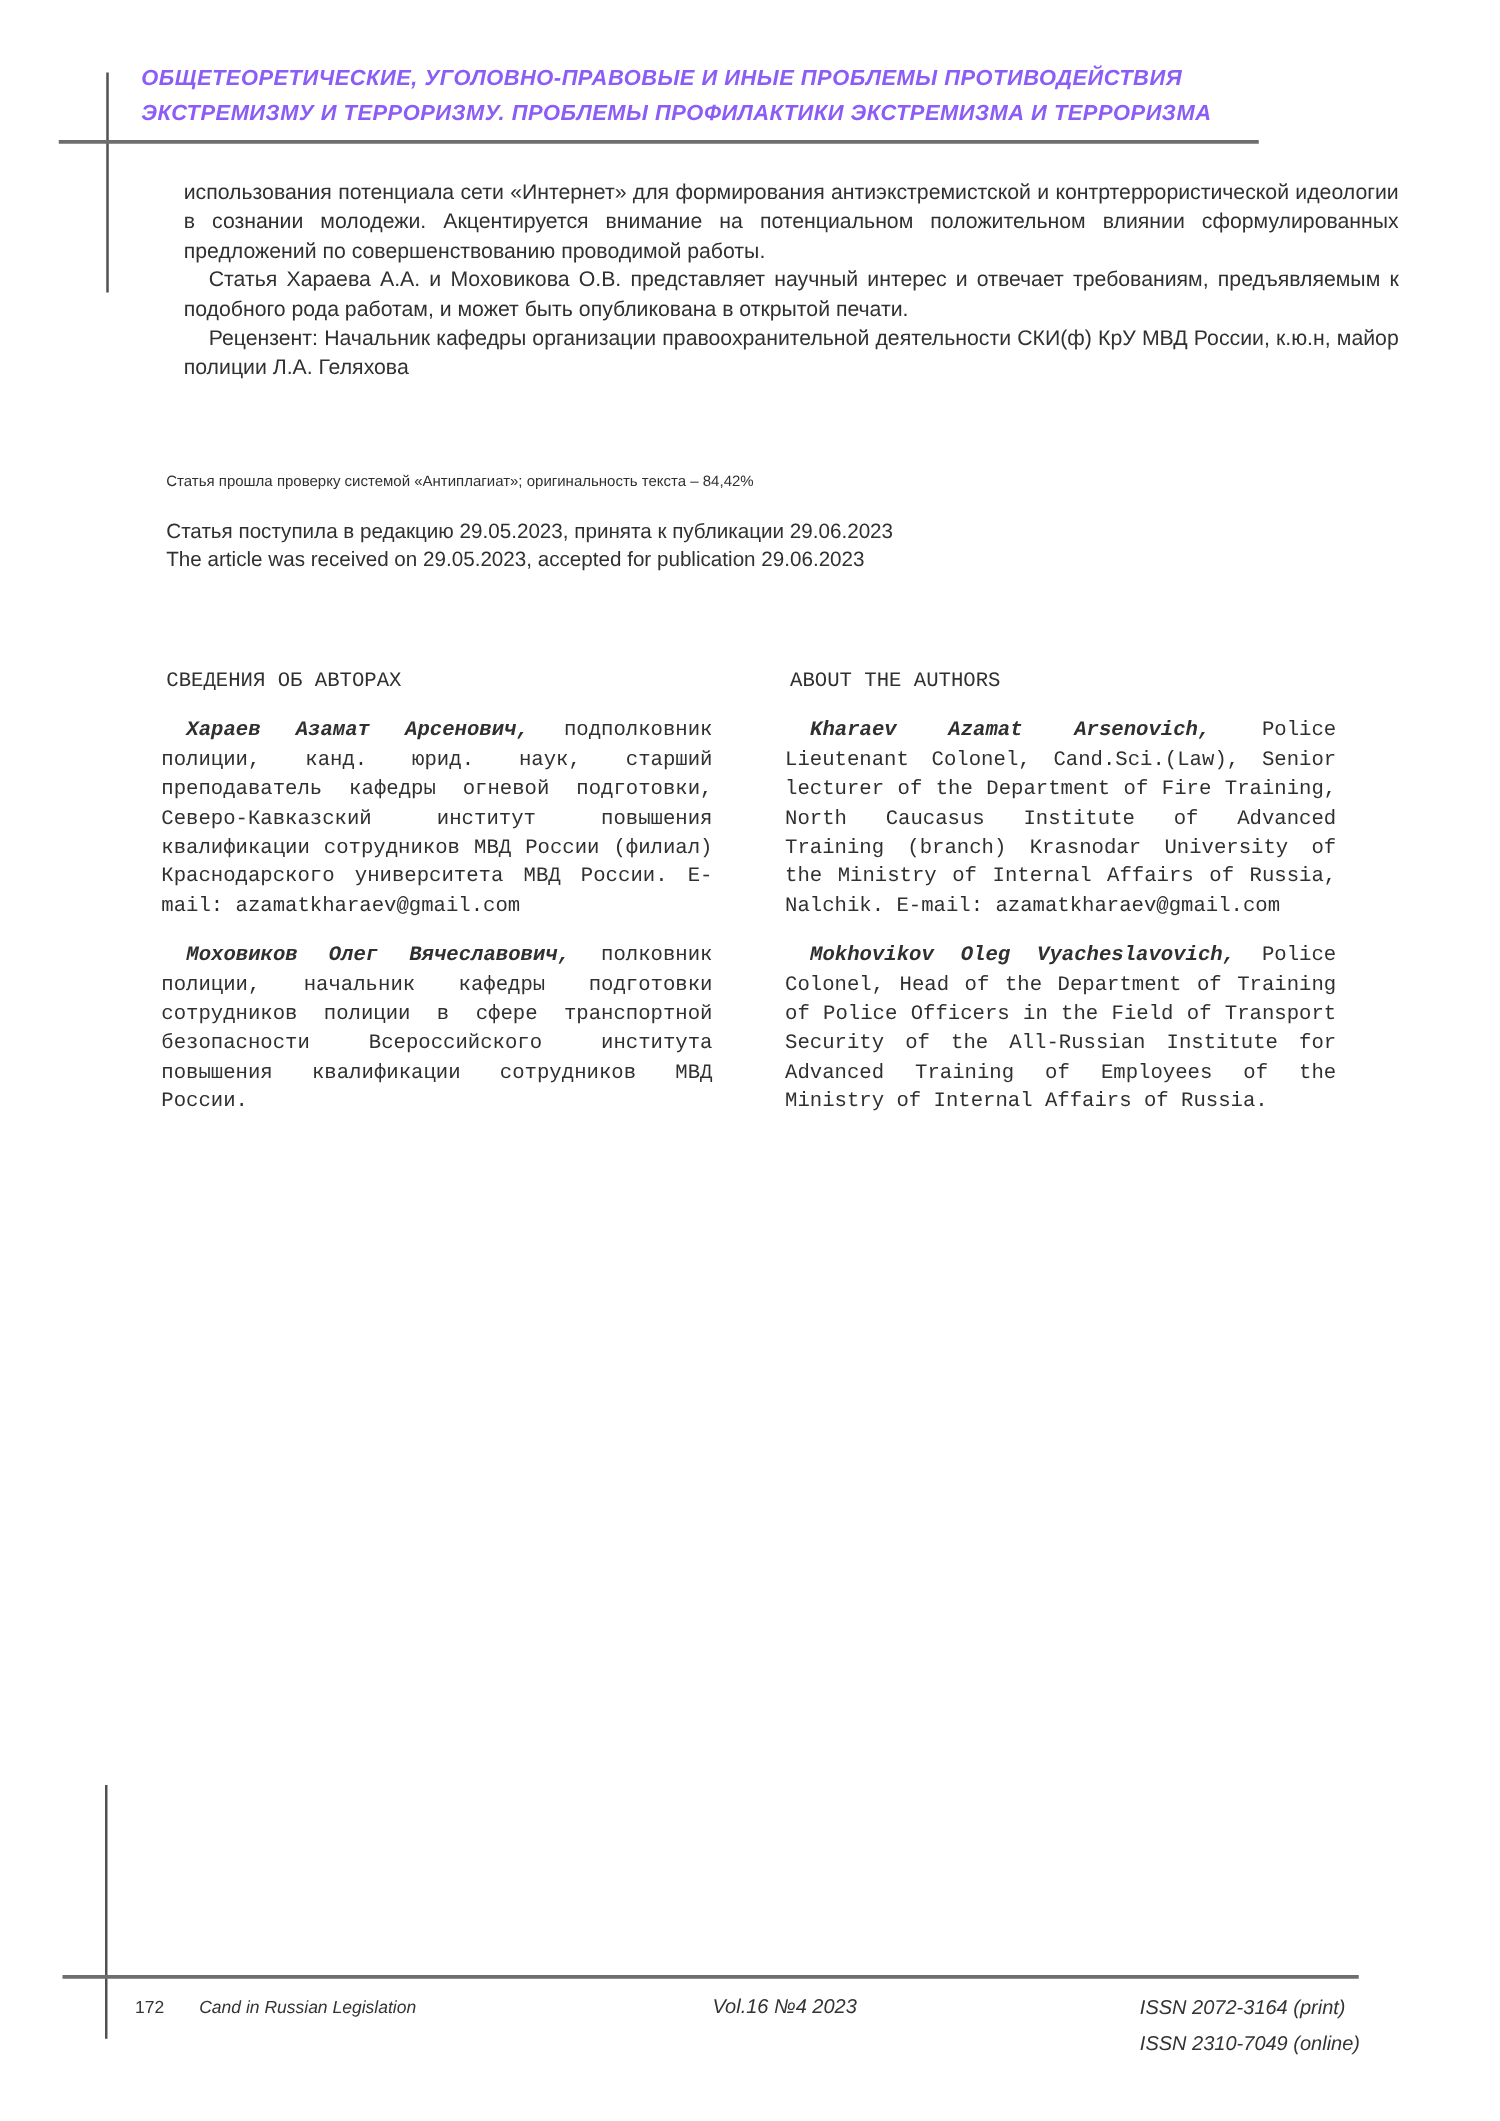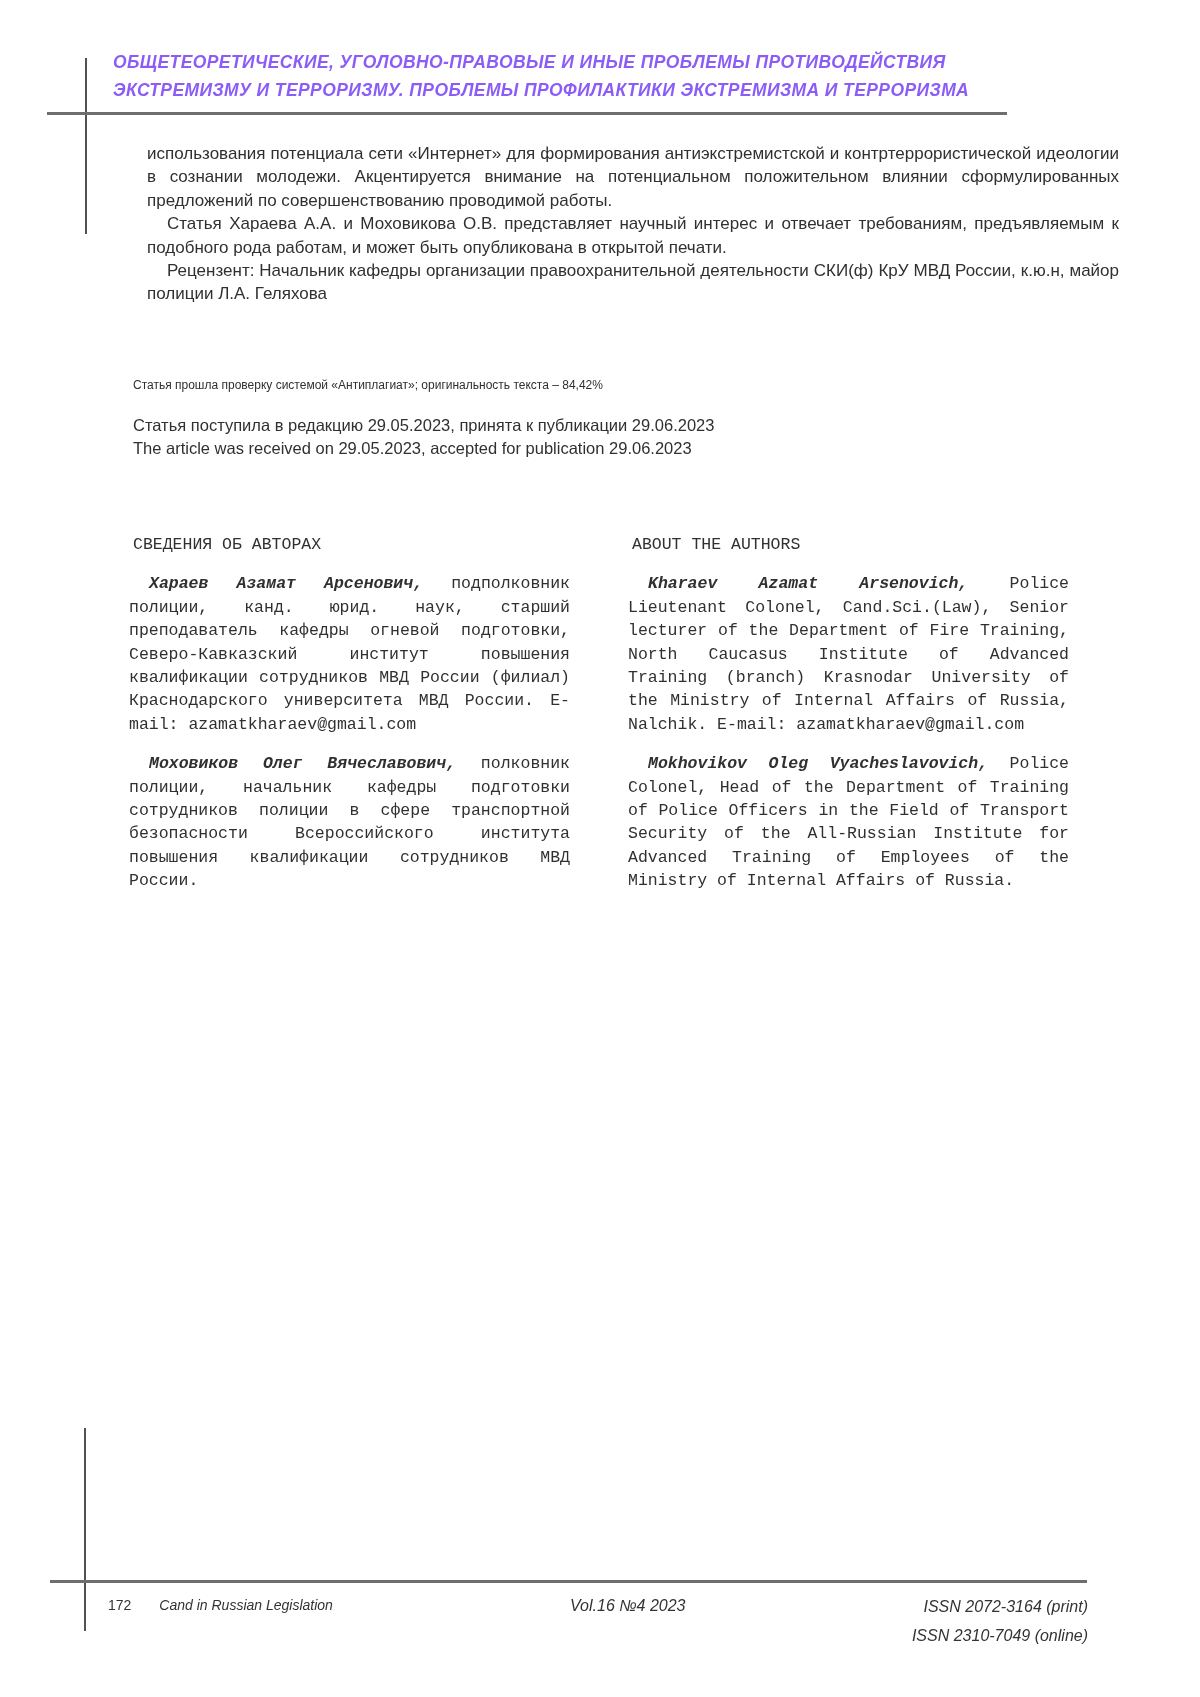--- a/index.html
+++ b/index.html
@@ -68,21 +68,20 @@
   }
   .footer-left .pagenum{font-style:normal;}
   .footer-left .journal{font-style:italic;margin-left:28px;}
   .footer-center{
     position:absolute;left:570px;top:1594px;
     font-size:16px;line-height:23px;font-style:italic;color:#333;
   }
   .footer-right{
     position:absolute;right:112px;top:1593px;
     font-size:16px;line-height:28.5px;font-style:italic;color:#333;
-    text-align:right;
   }
   .footer-right span{display:block;}
 </style>
 </head>
 <body>
 
 <div class="page">
 
   <div class="vline-top"></div>
   <div class="hrule-top"></div>

